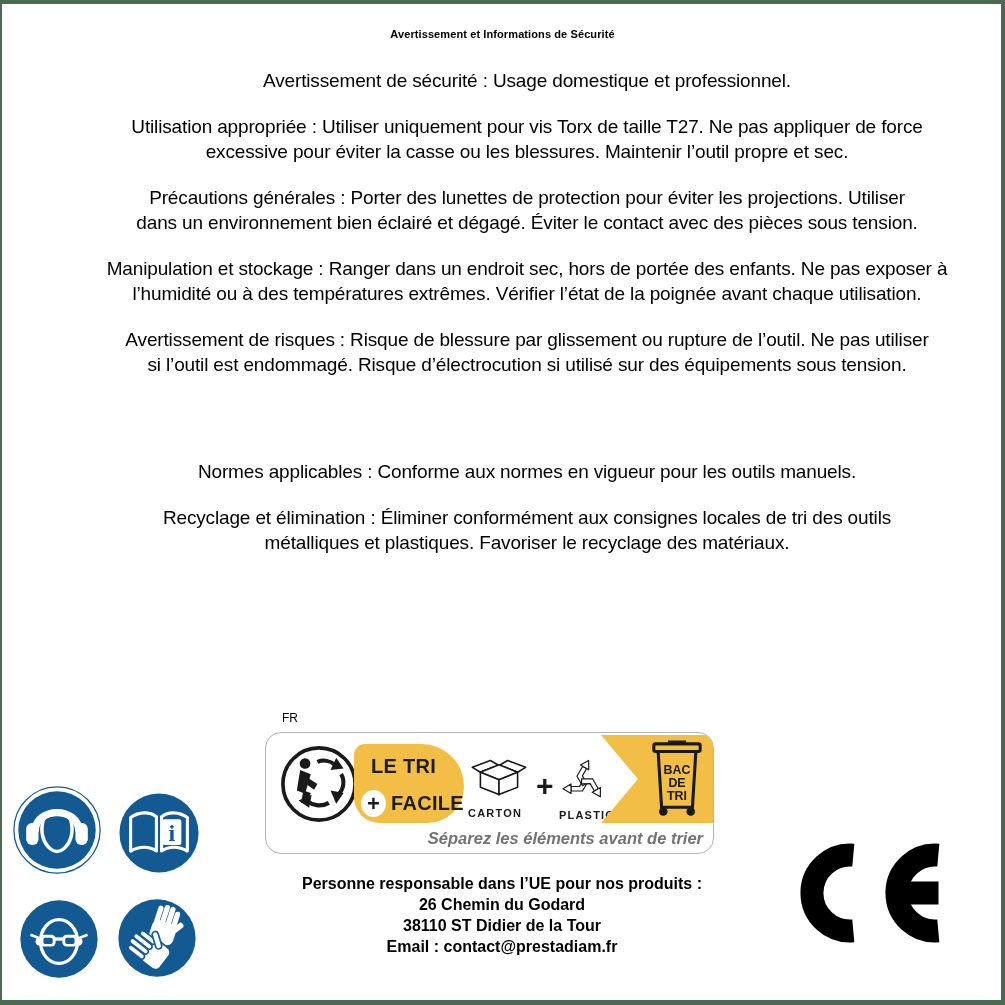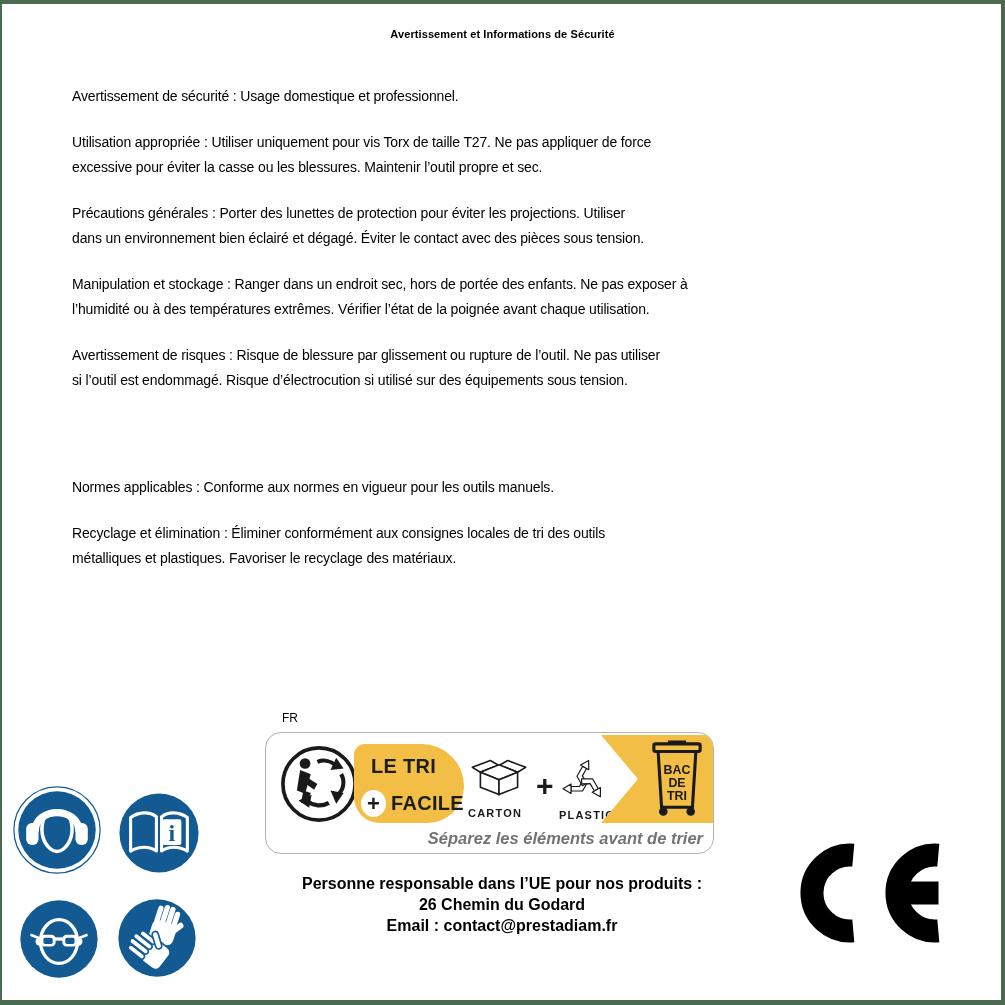--- a/index.html
+++ b/index.html
@@ -10,22 +10,22 @@
   .frame{
     position:absolute;inset:0;box-sizing:border-box;pointer-events:none;
     border-top:4px solid #4a6b4f;border-bottom:5px solid #4a6b4f;
     border-left:2px solid #4a6b4f;border-right:4px solid #4a6b4f;
   }
   .doc-title{
     position:absolute;top:28px;left:0;width:100%;text-align:center;
     font-size:11px;font-weight:bold;letter-spacing:.1px;
   }
   .body-text{
-    position:absolute;left:72px;top:84px;width:910px;
-    font-size:14px;line-height:25px;letter-spacing:-0.15px;
+    position:absolute;left:72px;top:68px;width:910px;
+    font-size:19px;line-height:25px;letter-spacing:-0.15px;text-align:center;
   }
   .body-text p{margin:0 0 21px 0;}
   .body-text p.gap-before{margin-top:82px;}
   .body-text .ln{white-space:nowrap;}
 
   
   .infotri{position:absolute;left:265px;top:711px;width:452px;height:146px;}
   .fr-label{position:absolute;left:17px;top:0;font-size:12px;font-weight:normal;}
   .infotri-box{
     position:absolute;left:0;top:21px;width:449px;height:122px;background:#fff;
@@ -236,20 +236,21 @@
     <rect x="-10" y="-32" width="8" height="32" rx="4"></rect>
     <rect x="-1" y="-32" width="8" height="32" rx="4"></rect>
     <rect x="8" y="-27" width="8" height="27" rx="4"></rect>
     <rect x="13" y="-14" width="9" height="26" rx="4.5" transform="rotate(35 17 -2)"></rect>
   </g>
 </svg>
 
 <div class="responsible">
   <div>Personne responsable dans l’UE pour nos produits :</div>
   <div>26 Chemin du Godard</div>
+  <div>38110 ST Didier de la Tour</div>
   <div>Email : contact@prestadiam.fr</div>
 </div>
 
 <svg class="ce" width="152" height="104" viewBox="0 0 152 104">
   <path d="M 55.31 14.15 A 38 38 0 1 0 55.31 89.85" fill="none" stroke="#000" stroke-width="23"></path>
   <path d="M 140.31 14.15 A 38 38 0 1 0 140.31 89.85" fill="none" stroke="#000" stroke-width="23"></path>
   <rect x="109" y="40.5" width="31.5" height="23" fill="#000"></rect>
 </svg>
 
 </body></html>

